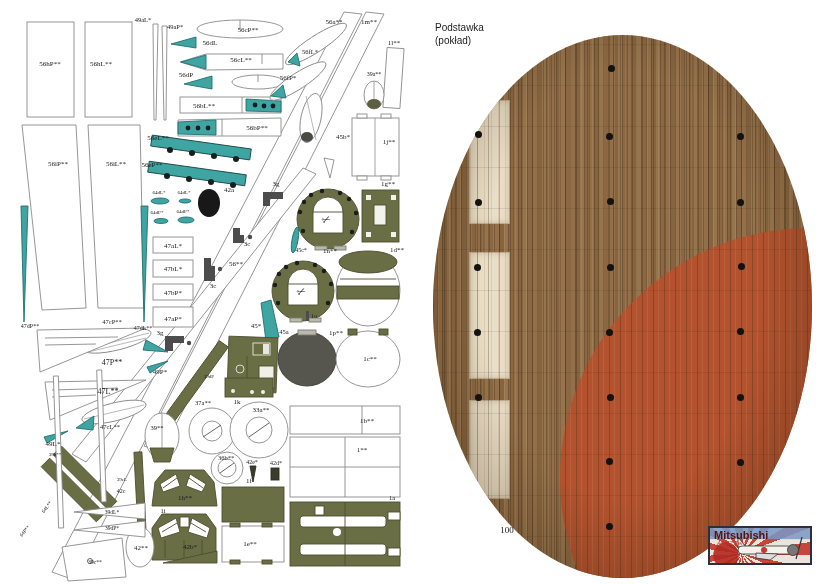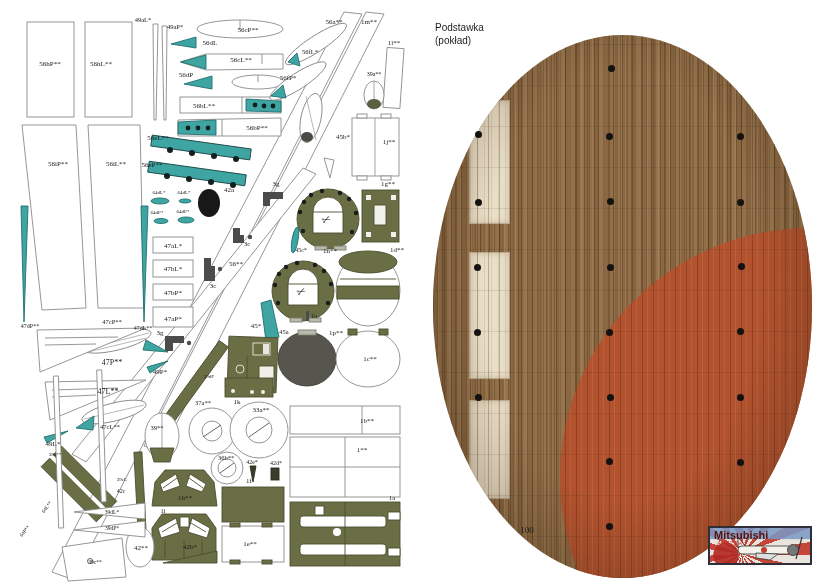--- a/index.html
+++ b/index.html
@@ -16,21 +16,21 @@
   .patch{position:absolute;background:repeating-linear-gradient(90deg,rgba(140,108,70,.16) 0 1px,rgba(0,0,0,0) 1px 7px),var(--patch,#e9dec7);
     border:1px solid rgba(121,95,60,.4);box-shadow:inset 0 0 6px rgba(121,95,60,.28);}
   .plank-lines{position:absolute;left:0;top:0;right:0;bottom:0;
     background:repeating-linear-gradient(90deg,rgba(44,26,10,.26) 0 1px,rgba(0,0,0,0) 1px 5px,rgba(255,226,180,.10) 5px 6px,rgba(0,0,0,0) 6px 11px),
                repeating-linear-gradient(0deg,rgba(40,24,8,.10) 0 1px,rgba(0,0,0,0) 1px 41px);}
   .deck-vignette{position:absolute;left:0;top:0;right:0;bottom:0;border-radius:50%;
     background:radial-gradient(ellipse at 50% 46%,rgba(0,0,0,0) 52%,rgba(59,36,15,.28) 78%,rgba(43,24,8,.55) 99%);}
   .hole{position:absolute;width:7px;height:7px;border-radius:50%;background:var(--hole,#141210);}
   .deck-title{position:absolute;left:435px;top:22px;font-size:10px;line-height:1.25;color:#1b1b1b;}
   .scale-label{position:absolute;left:493px;top:525px;width:28px;text-align:center;
-    font-family:"Liberation Serif",serif;font-size:9px;color:#1b1b1b;margin-left:20px;}
+    font-family:"Liberation Serif",serif;font-size:9px;color:#1b1b1b;}
   .badge{position:absolute;left:708px;top:526px;width:104px;height:39px;border:2px solid #2f2f3a;
     box-sizing:border-box;
     background:radial-gradient(circle at 16% 78%,rgba(178,40,32,.9) 0 14%,rgba(178,40,32,0) 15%),
       linear-gradient(rgba(122,152,198,.85) 0 32%,rgba(122,152,198,0) 33%),
       repeating-conic-gradient(from -8deg at 32% 74%,#c5473b 0 11deg,#e9e5dc 11deg 22deg);}
   .badge-brand{position:absolute;left:4px;top:1px;font-size:11px;font-weight:bold;color:#58130c;text-align:right;}
   .badge-model{position:absolute;left:7px;top:12px;font-size:6px;font-style:italic;color:#bf3728;}
   .badge-plane{position:absolute;right:2px;bottom:2px;}
 </style>
 </head>

